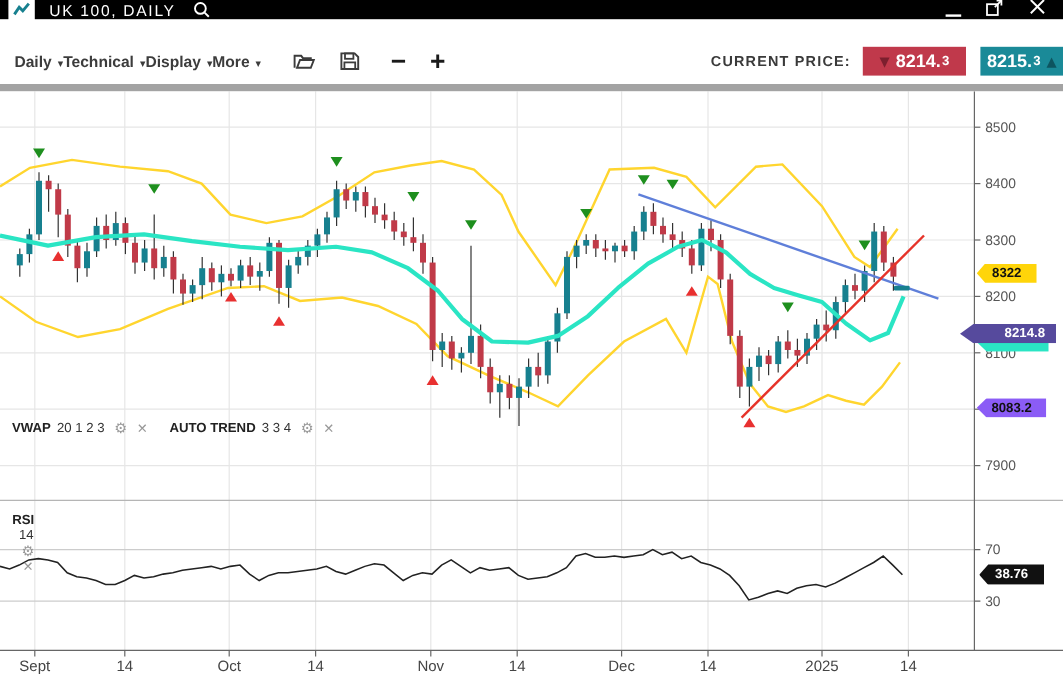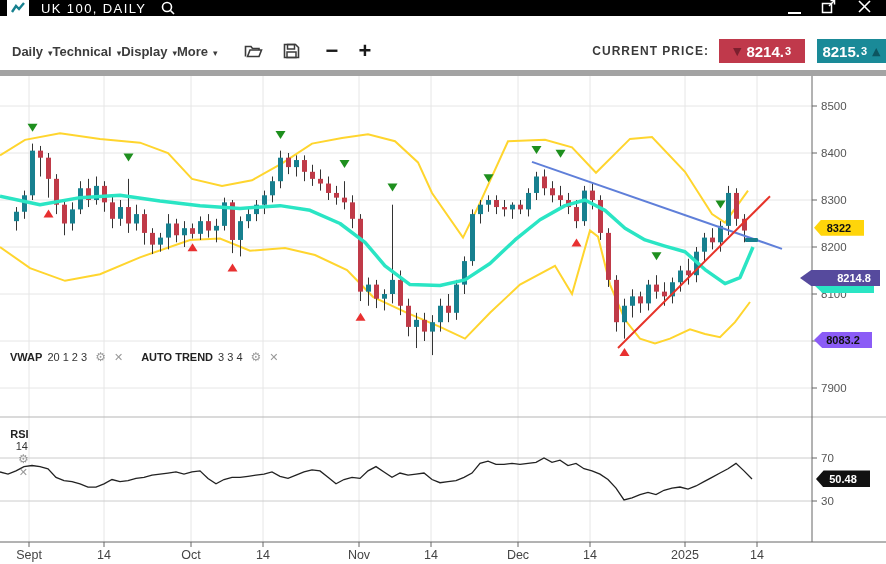--- a/index.html
+++ b/index.html
@@ -417,16 +417,16 @@
   <div class="axbadge" id="badge-bb-upper" style="left: 814px; width: 50px; top: 181.66px; background: rgb(255, 213, 10); color: rgb(17, 17, 17); z-index: 3;">
       <span>8322</span>
     </div>
   <div class="axbadge" id="badge-last-price" style="left: 800px; width: 52px; top: 232.044px; background: rgb(86, 74, 157); color: rgb(255, 255, 255); z-index: 3; padding-left: 28px;">
       <span>8214.8</span>
     </div>
   <div class="axbadge" id="badge-bb-lower" style="left: 814px; width: 58px; top: 293.896px; background: #8b5cf6; color: rgb(17, 17, 17); z-index: 3;">
       <span>8083.2</span>
     </div>
   <div class="rsibadge" id="badge-rsi" style="left: 816px; width: 54px; top: 470.484px; z-index: 3;">
-      <span>50.48</span>
+      <span>38.76</span>
     </div>
 
 </div>
 
 </body></html>

